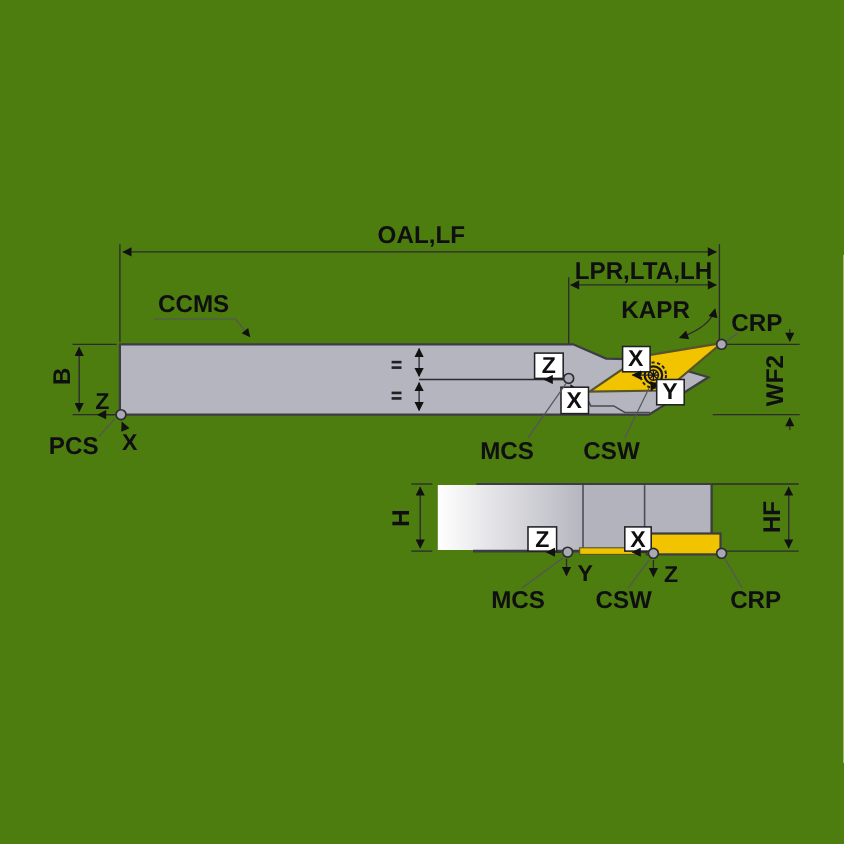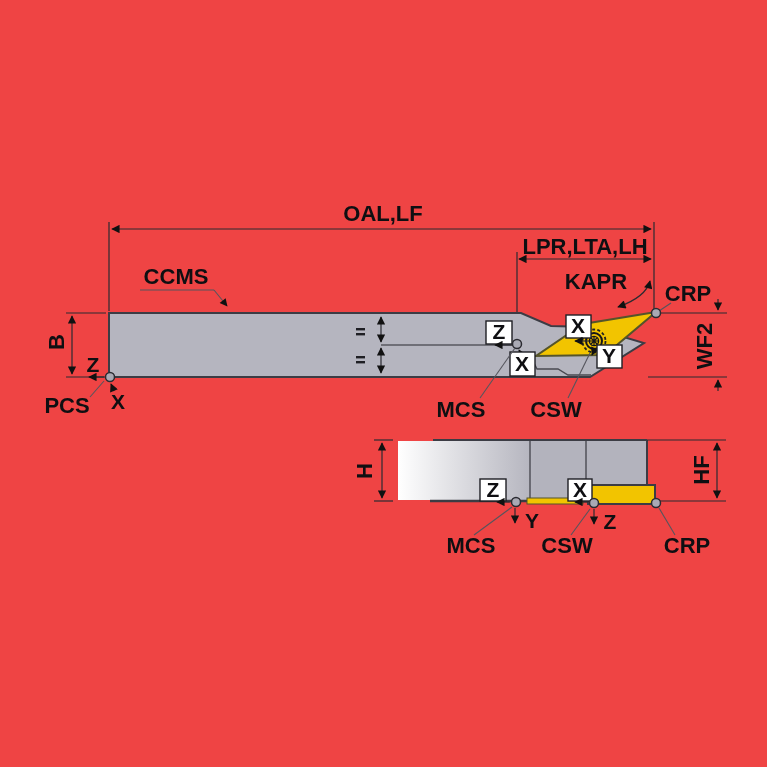--- a/index.html
+++ b/index.html
@@ -1,16 +1,16 @@
 <!DOCTYPE html>
 <html><head>
 <meta charset="utf-8">
 <style>
   html,body{margin:0;padding:0;background:#fff;}
-  .stage{position:relative;width:767px;height:767px;background:#ef4444;overflow:hidden;}
+  .stage{position:relative;width:767px;height:767px;background:#4d7c0f;overflow:hidden;}
   svg{position:absolute;left:0;top:0;}
   .ln{stroke:#2b2b31;stroke-width:1.2;fill:none;}
   .ln2{stroke:#3c3c44;stroke-width:2;fill:none;}
   .thin{stroke:#4a4a52;stroke-width:1.4;fill:none;}
   .body{fill:#b5b5bf;stroke:#3c3c44;stroke-width:2;}
   .lead{stroke:#55555d;stroke-width:1.1;fill:none;}
   .pt{fill:#a9a9b4;stroke:#2b2b31;stroke-width:1.5;}
   .box{fill:#ffffff;stroke:#1f1f24;stroke-width:1.4;}
   .lbl{font:700 22px "Liberation Sans", sans-serif;fill:#0f0f12;}
   .axl{font:700 21px "Liberation Sans", sans-serif;fill:#0f0f12;}

